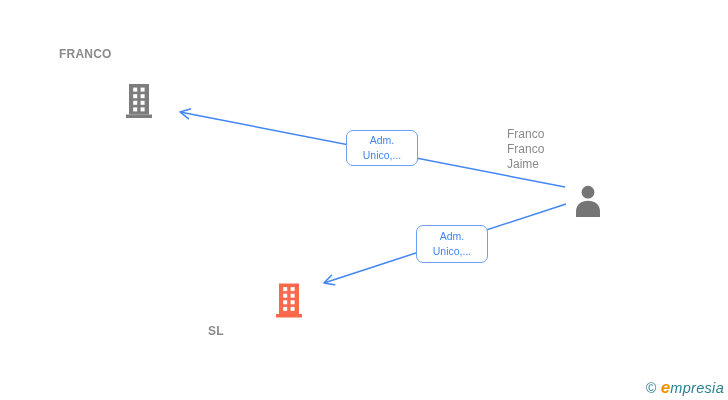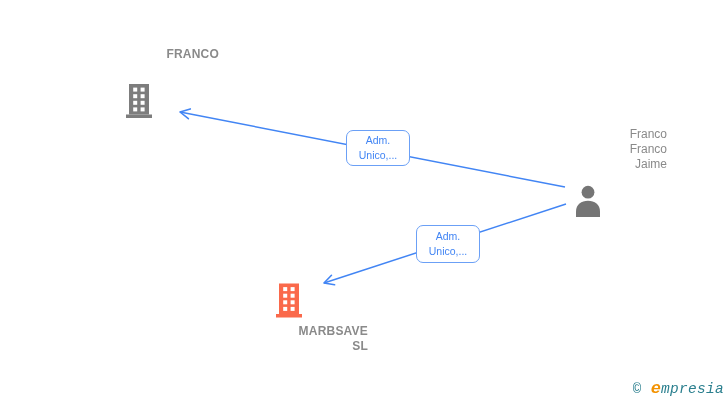--- a/index.html
+++ b/index.html
@@ -15,55 +15,55 @@
     position: absolute;
     left: 0; top: 0;
     width: 728px; height: 400px;
   }
   .edge { stroke: #4285f4; stroke-width: 1.5; }
 
   .node { position: absolute; }
   .node-label {
     position: absolute;
     width: 160px;
-    text-align: right;
+    text-align: left;
     font-size: 12px;
     line-height: 15px;
     color: #8a8a8a;
   }
   .node-label.company { font-weight: bold; letter-spacing: 0.2px; }
   .node-label span { display: block; }
   .node-icon { position: absolute; display: block; }
   .icon-gray { color: #7d7d7d; }
   .icon-person { color: #757575; }
   .icon-orange { color: #fa694b; }
 
   .edge-label {
     position: absolute;
     box-sizing: border-box;
-    width: 64px;
+    width: 72px;
     background: #ffffff;
     border: 1.4px solid #6ba0f6;
     border-radius: 7px;
     color: #4285f4;
     font-size: 10.5px;
     line-height: 15px;
     text-align: center;
     display: flex;
     flex-direction: column;
     justify-content: center;
     cursor: pointer;
   }
   .edge-label span { display: block; white-space: nowrap; }
 
   .watermark {
     position: absolute;
     right: 4px;
     bottom: 2px;
-    font-family: Liberation Mono, monospace;
+    font-family: Liberation Sans, sans-serif;
     white-space: nowrap;
   }
   .wm-copy   { color: #2a7f8e; font-size: 14px; }
   .wm-initial{ color: #f39200; font-size: 17px; font-style: italic; font-weight: bold; }
   .wm-rest   { color: #2a7f8e; font-size: 14.5px; font-style: italic; letter-spacing: 0.3px; }
 </style>
 </head>
 <body>
 
 <div class="canvas">
@@ -129,21 +129,20 @@
           <rect x="14.6" y="3.6" width="4" height="4"></rect>
         <rect x="7.2" y="10.2" width="4" height="4"></rect>  
           <rect x="14.6" y="10.2" width="4" height="4"></rect>
         <rect x="7.2" y="16.8" width="4" height="4"></rect>  
           <rect x="14.6" y="16.8" width="4" height="4"></rect>
         <rect x="7.2" y="23.4" width="4" height="4"></rect>  
           <rect x="14.6" y="23.4" width="4" height="4"></rect>
       </g>
     </svg>
     <div class="node-label company" style="left:208px; top:324px;">
-      <span>MARBSAVE</span>
       <span>SL</span>
     </div>
   </div>
 
   <div class="watermark">
     <span class="wm-copy">©</span>
     <span class="wm-initial">e</span><span class="wm-rest">mpresia</span>
   </div>
 
 </div>

